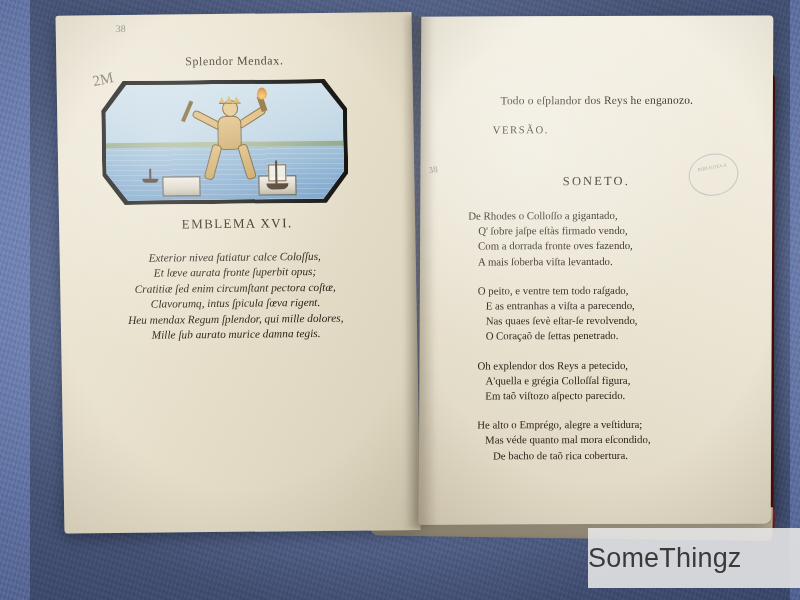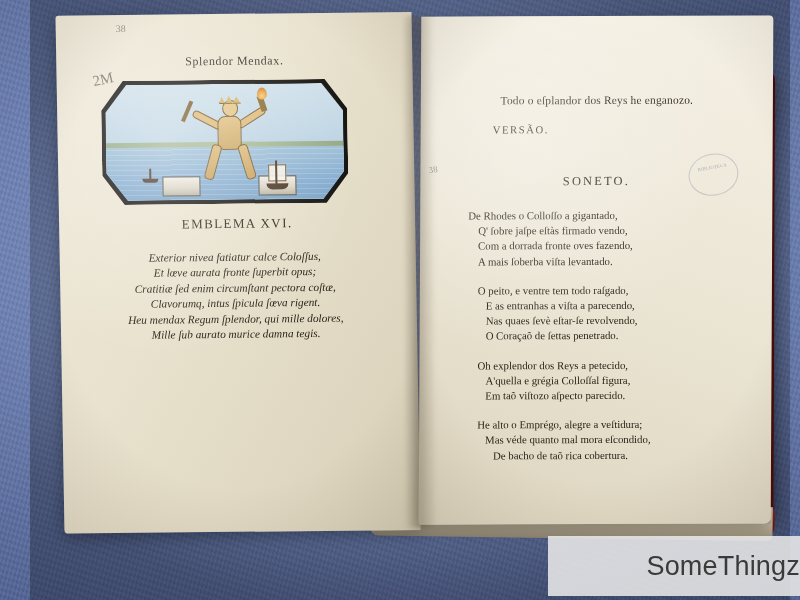--- a/index.html
+++ b/index.html
@@ -403,27 +403,27 @@
     font-size: 9px;
     color: #6d6a63;
     opacity: .7;
     transform: rotate(-8deg);
   }
 
   
   .watermark {
     position: absolute;
     right: 0;
-    bottom: 4px;
-    width: 252px;
+    bottom: 12px;
+    width: 212px;
     height: 60px;
     background: rgba(232,232,232,0.88);
     display: flex;
     align-items: center;
-    justify-content: flex-end;
+    justify-content: flex-start;
   }
   .watermark span {
     font-family: "Liberation Sans", sans-serif;
     font-size: 27px;
     color: #3a3a3a;
     letter-spacing: .2px;
   }
 </style>
 </head>
 <body>

